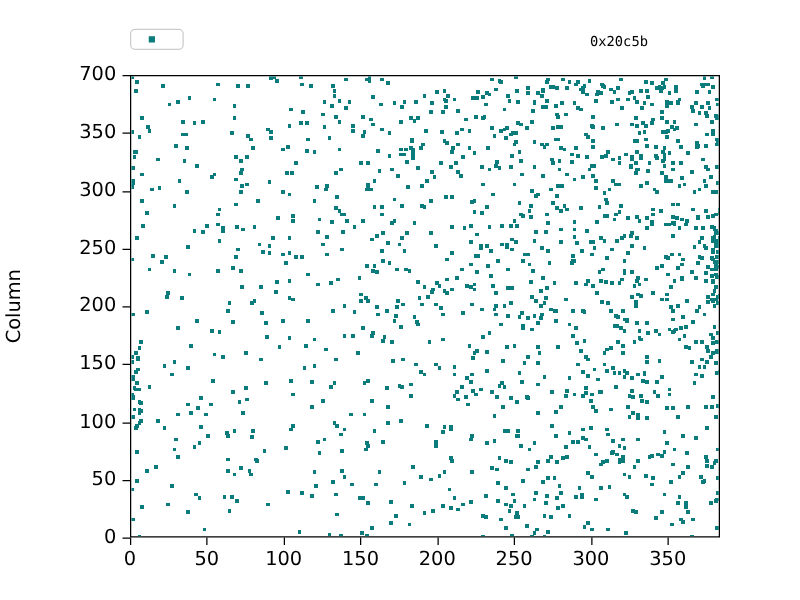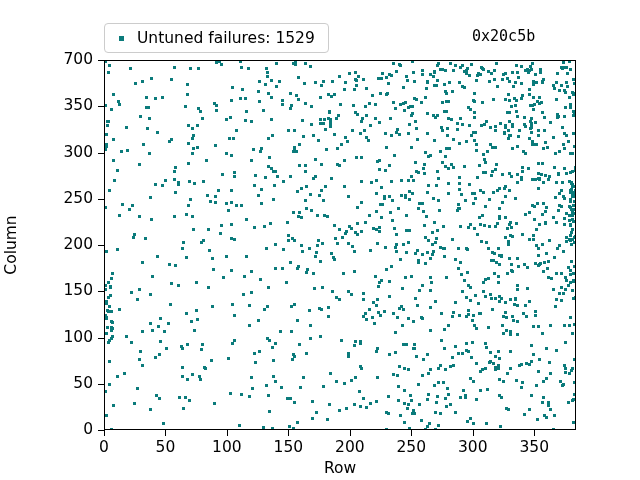--- a/index.html
+++ b/index.html
@@ -98,21 +98,21 @@
     white-space: nowrap;
     display: inline-block;
   }
 
   
   #corner-text {
     position: absolute;
     left: 472px;
     top: 27px;
     font-family: "DejaVu Sans Mono", monospace;
-    font-size: 15px;
+    font-size: 11px;
     color: #000000;
     white-space: nowrap;
   }
 
   
   #legend {
     position: absolute;
     left: 104px;
     top: 23px;
     display: flex;
@@ -186,25 +186,23 @@
       <div class="tick-x" style="left: 349.833px;"></div>
       <div class="ticklabel-x" style="left: 319.833px; width: 60px;">200</div>
       <div class="tick-x" style="left: 411.292px;"></div>
       <div class="ticklabel-x" style="left: 381.292px; width: 60px;">250</div>
       <div class="tick-x" style="left: 472.75px;"></div>
       <div class="ticklabel-x" style="left: 442.75px; width: 60px;">300</div>
       <div class="tick-x" style="left: 534.208px;"></div>
       <div class="ticklabel-x" style="left: 504.208px; width: 60px;">350</div>
     </div>
 
-  <div id="xlabel">Row</div>
   <div id="ylabel">
       <span>Column</span>
     </div>
 
   <div id="corner-text">0x20c5b</div>
 
   <div id="legend">
     <div id="legend-marker"></div>
-    <div id="legend-label">Untuned failures: 1529</div>
   </div>
 
 </div>
 
 </body></html>

